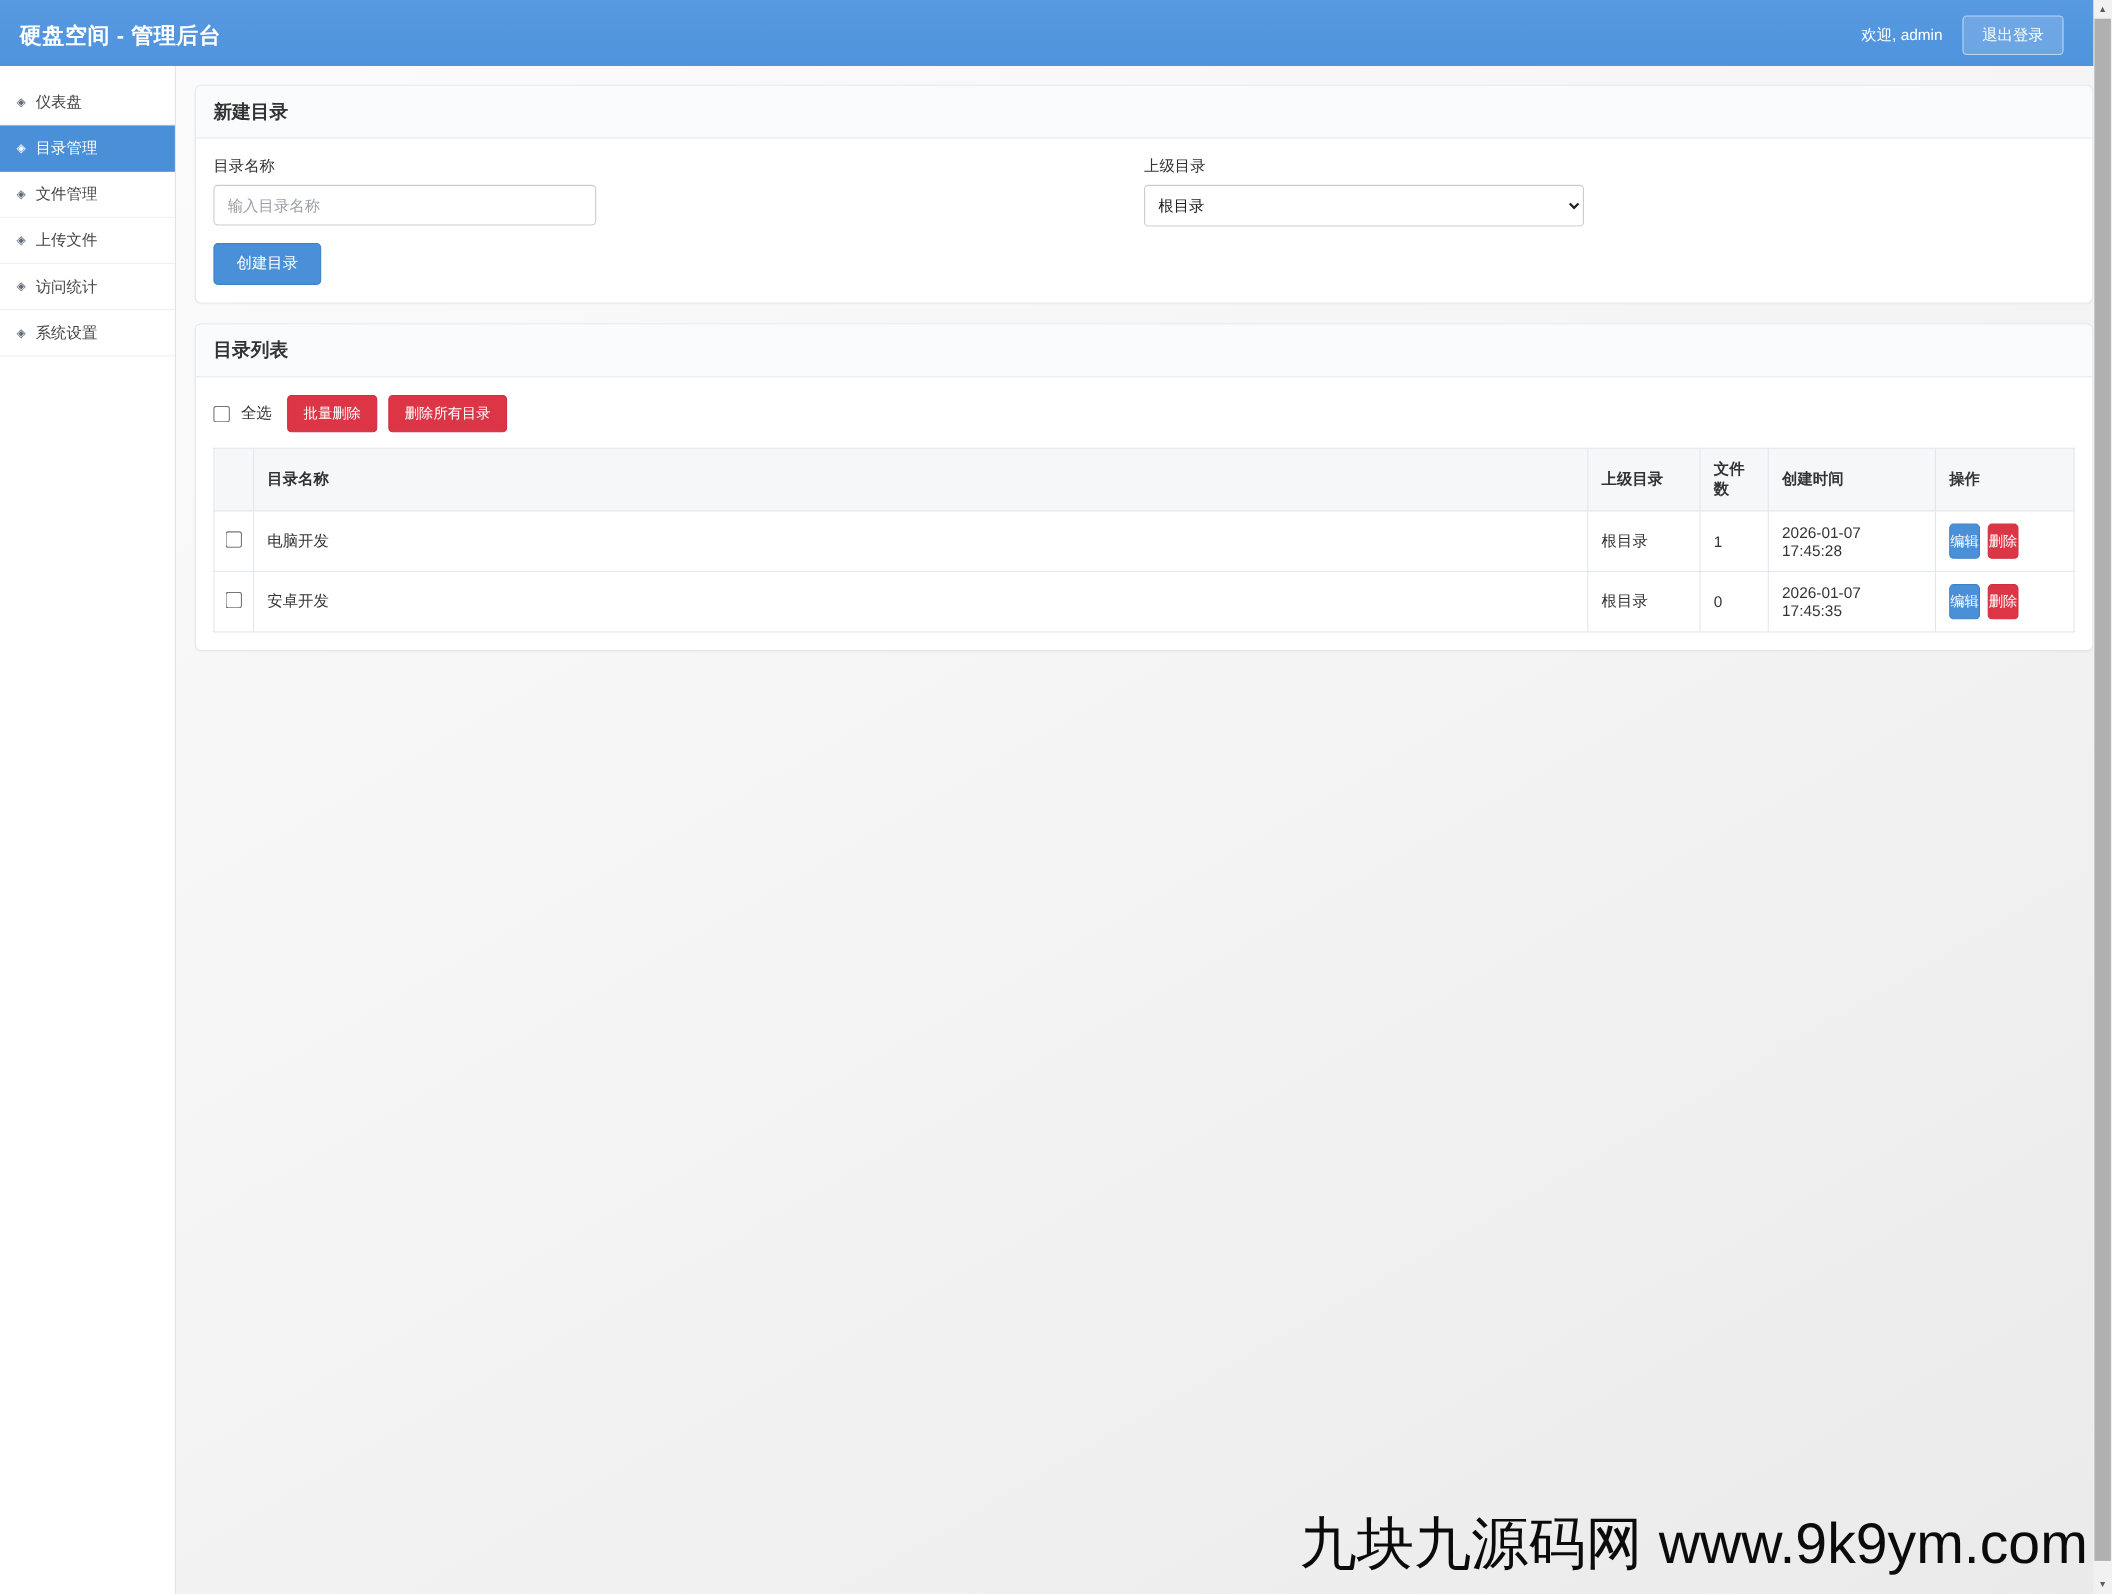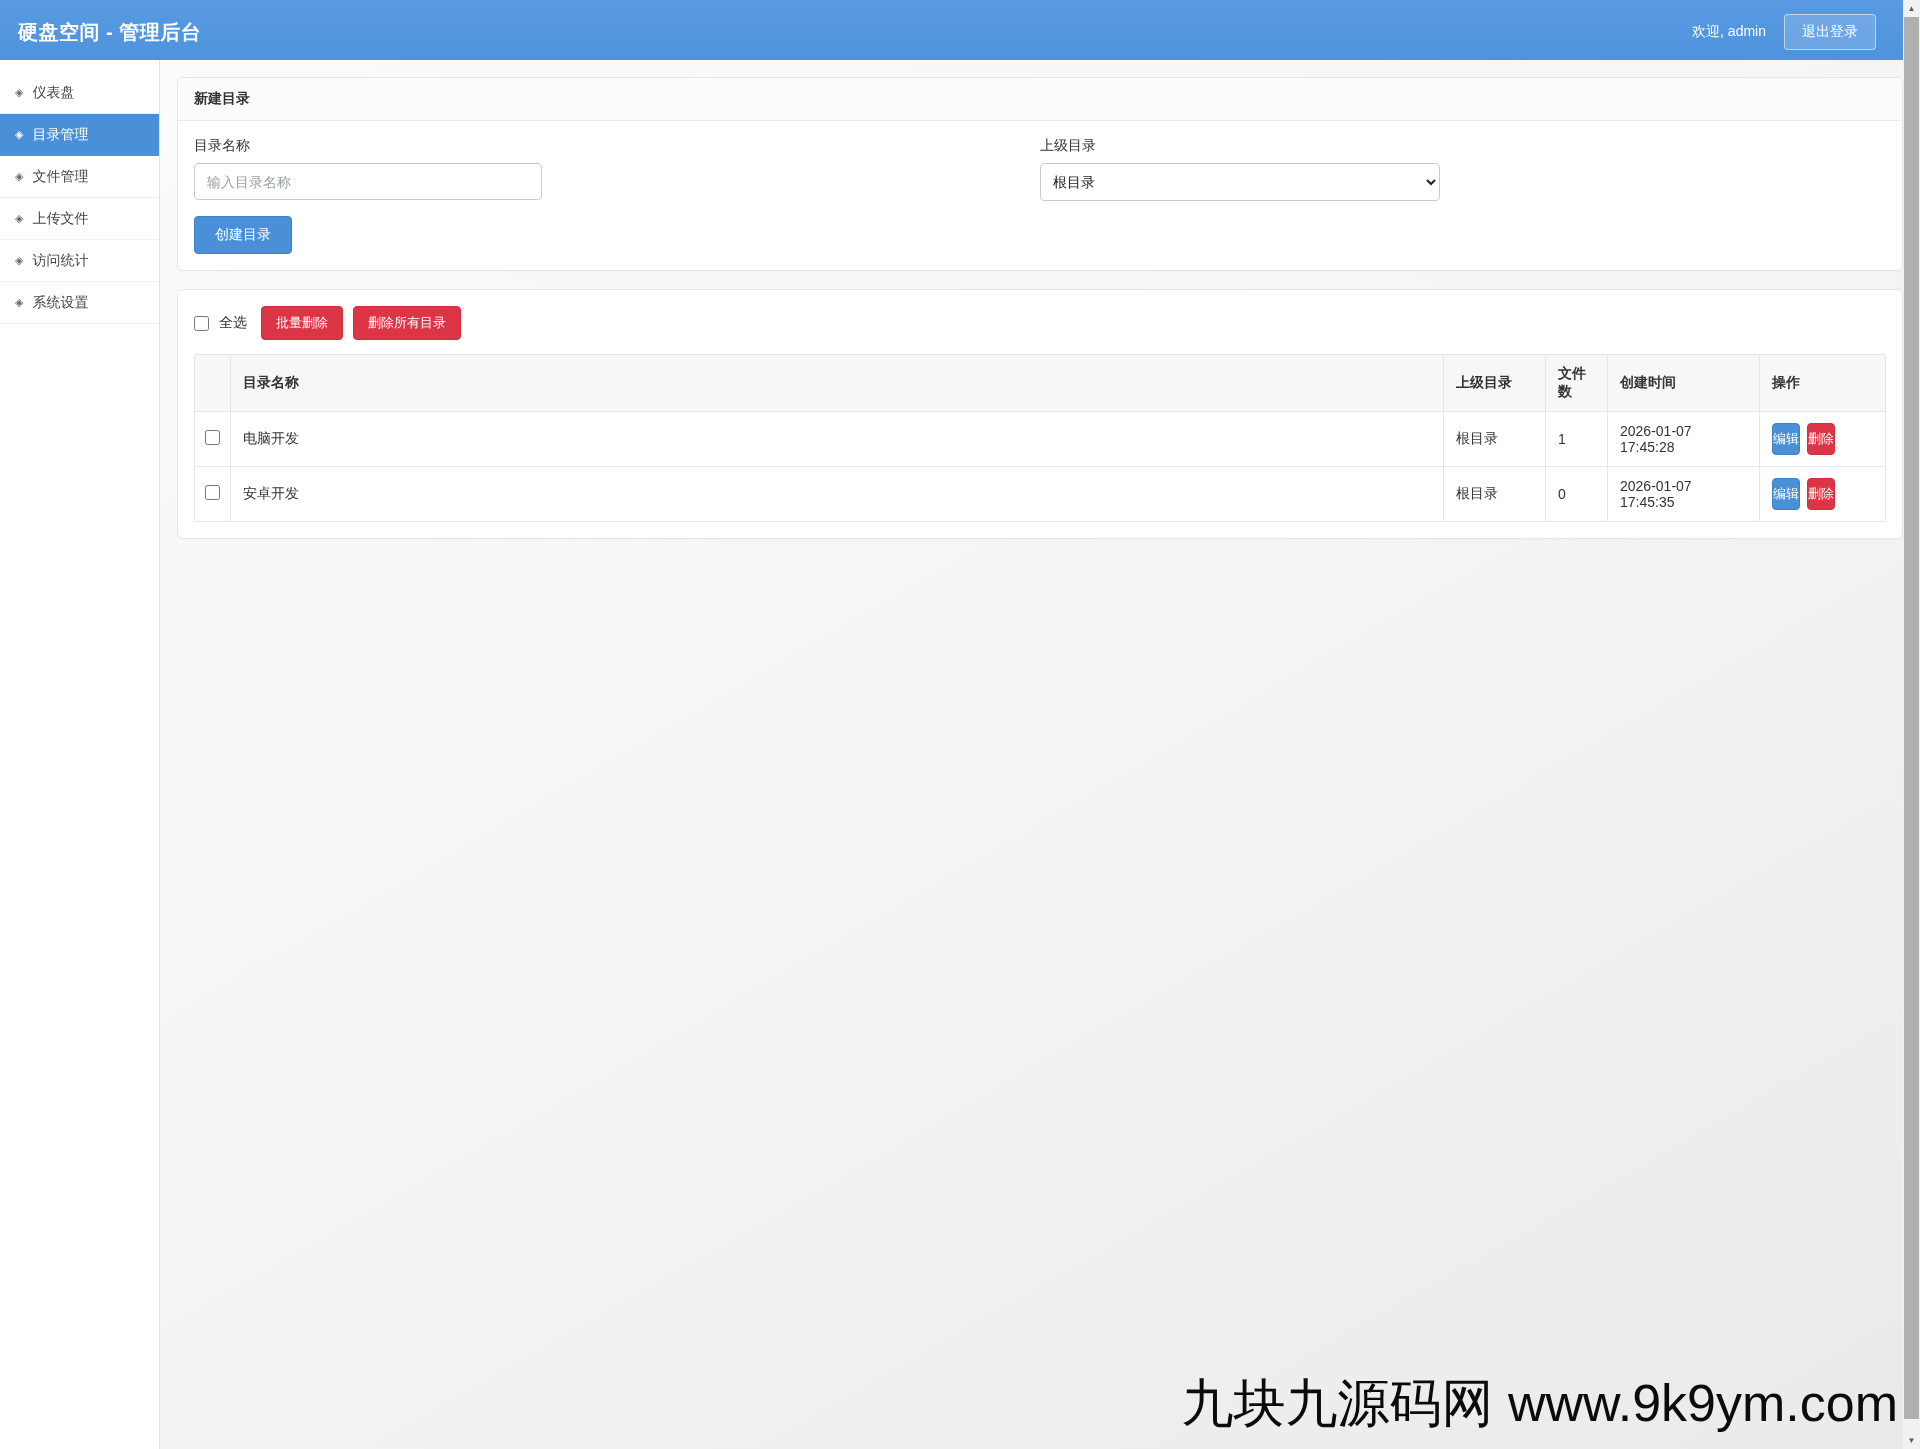--- a/index.html
+++ b/index.html
@@ -41,21 +41,21 @@
   }
 
   
   .card {
     background:#fff; border:1px solid #e4e7ea; border-radius:6px;
     margin-bottom:18px; overflow:hidden;
     box-shadow:0 1px 2px rgba(0,0,0,0.02);
   }
   .card-header {
     background:#fafbfc; border-bottom:1px solid #e9ecef;
-    padding:12px 16px; font-size:14px; font-weight:bold; color:#333;
+    padding:12px 16px; font-size:17px; font-weight:bold; color:#333;
   }
   .card-body { padding:16px; }
 
   
   .form-row { display:flex; }
   .form-col { width:50%; }
   .form-label { display:block; font-size:14px; color:#333; margin-bottom:8px; }
   .text-input {
     width:348px; height:37px; border:1px solid #ccc; border-radius:4px;
     padding:0 12px; font-size:14px; color:#333; font-family:inherit; background:#fff;
@@ -170,20 +170,21 @@
               <select class="select-input">
                 <option>根目录</option>
               </select>
             </div>
           </div>
           <button class="btn btn-primary create-btn">创建目录</button>
         </div>
       </div>
 
       <div class="card">
+        <div class="card-header">目录列表</div>
         <div class="card-body">
           <div class="toolbar">
             <input type="checkbox" style="">
             <span class="select-all-label">全选</span>
             <button class="btn btn-danger toolbar-btn">批量删除</button>
             <button class="btn btn-danger toolbar-btn">删除所有目录</button>
           </div>
 
           <table>
             <colgroup>

